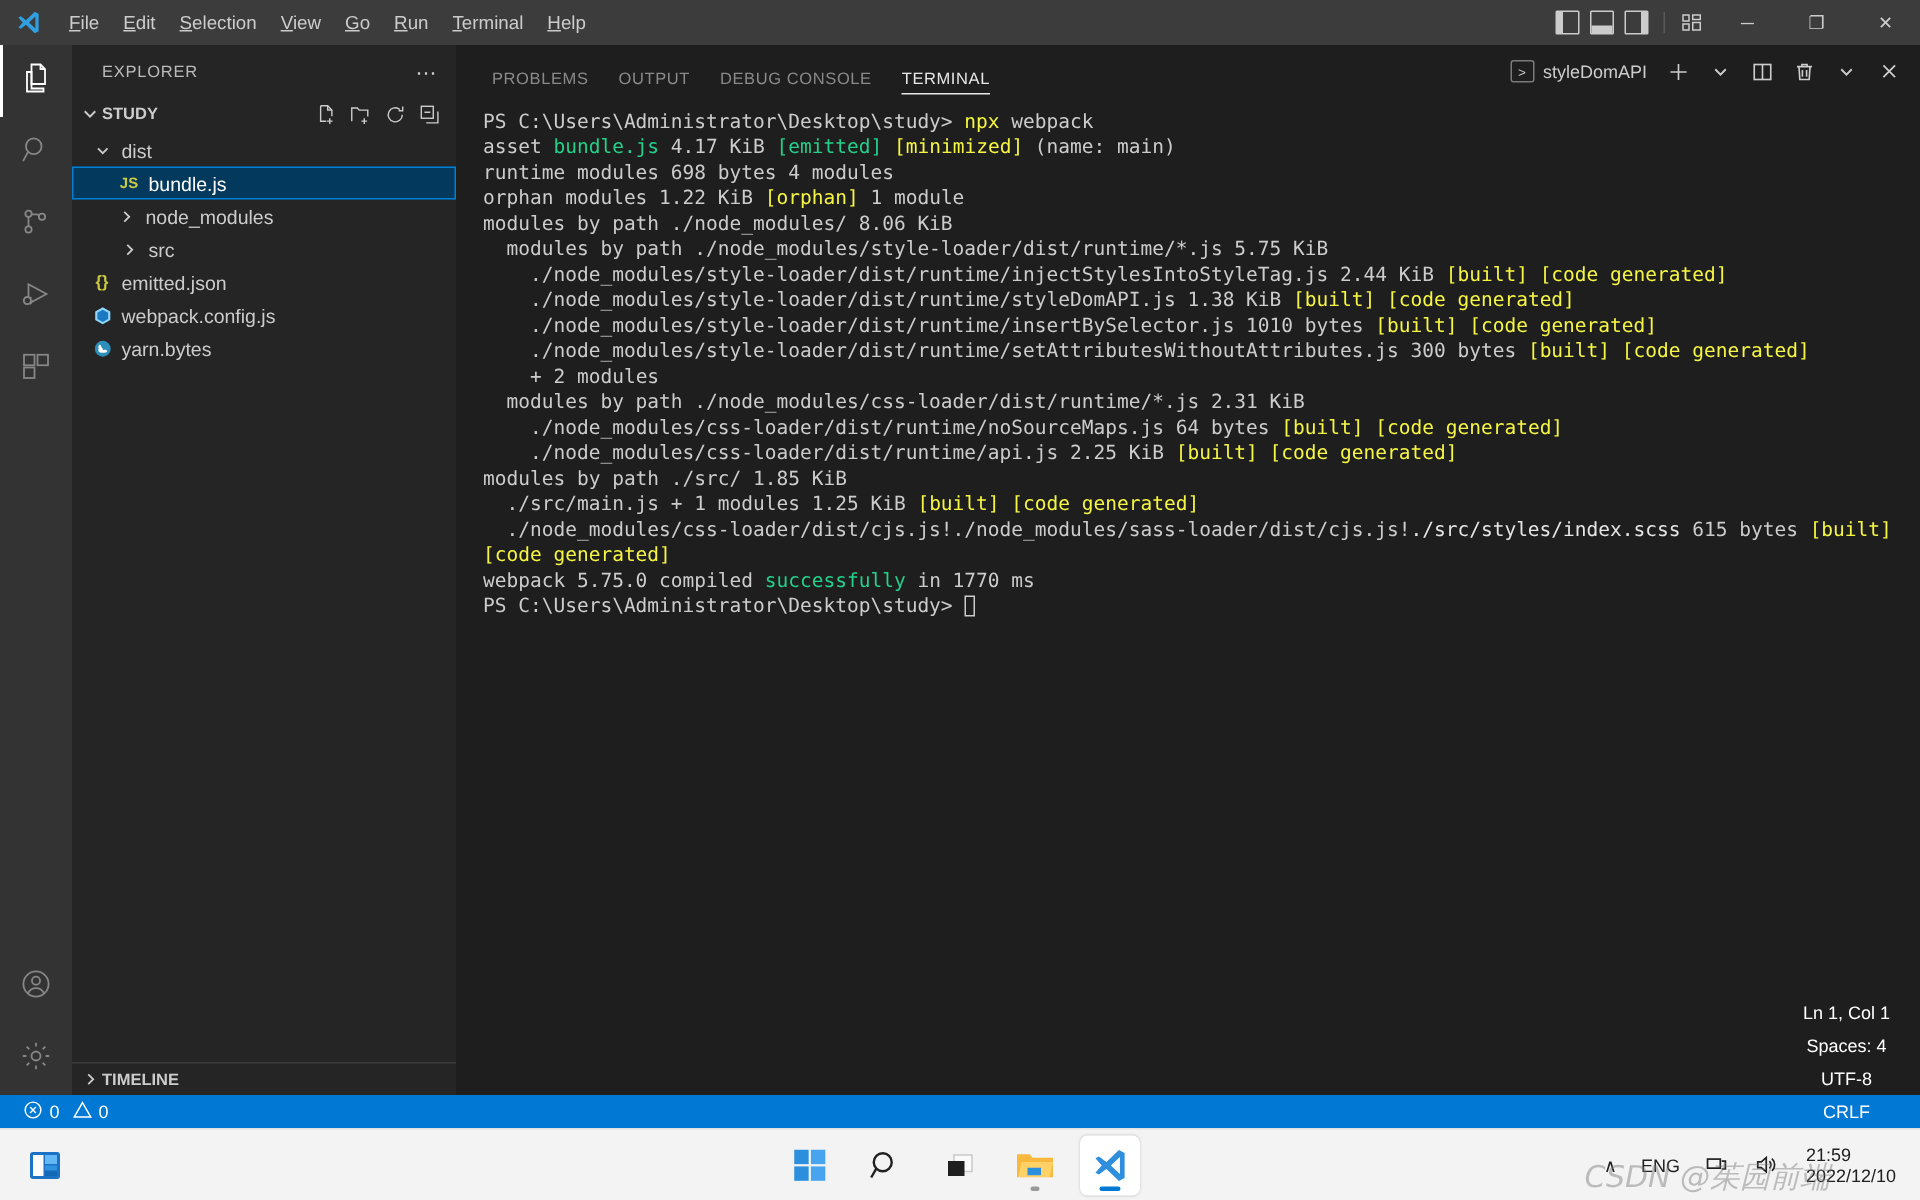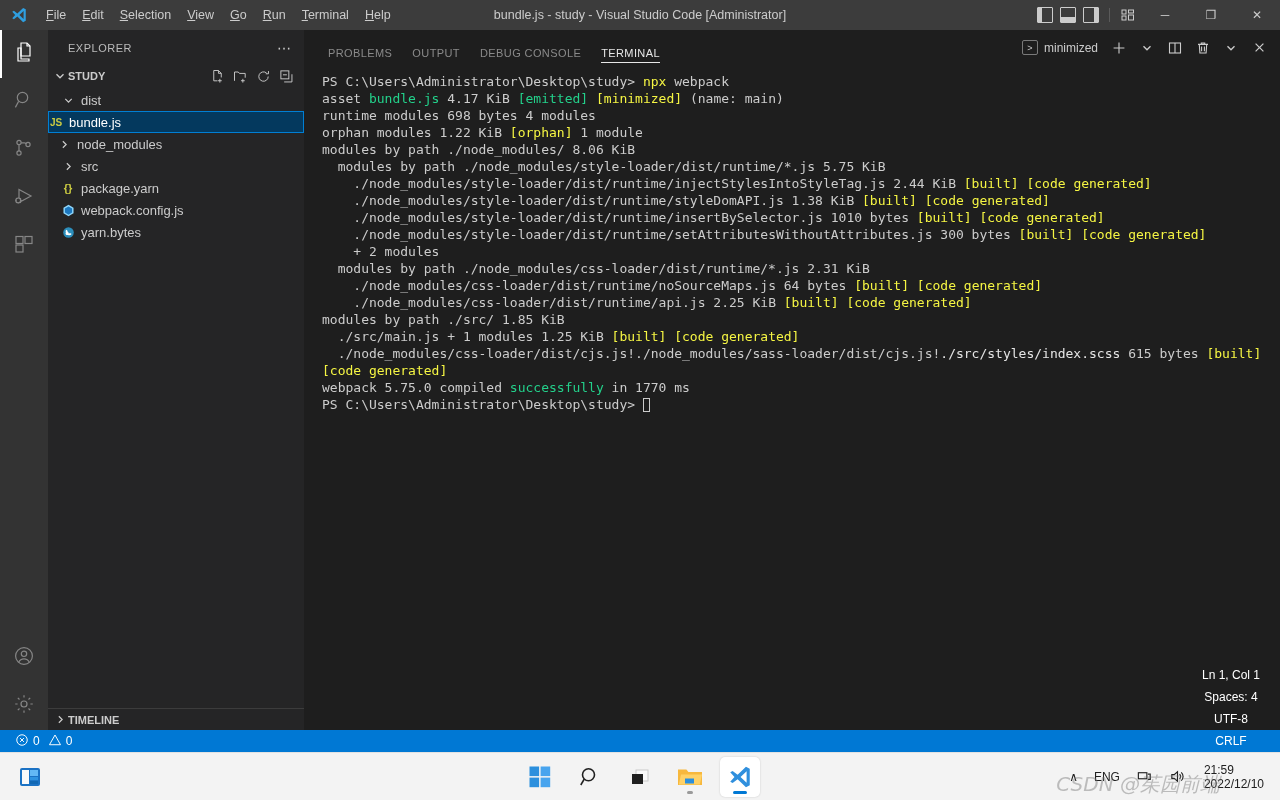--- a/index.html
+++ b/index.html
@@ -123,21 +123,20 @@
     <div class="menu">
       <div class="menu-item"><span class="mnemonic">F</span><span title="File">ile</span></div>
       <div class="menu-item"><span class="mnemonic">E</span>dit</div>
       <div class="menu-item"><span class="mnemonic">S</span>election</div>
       <div class="menu-item"><span class="mnemonic">V</span>iew</div>
       <div class="menu-item"><span class="mnemonic">G</span>o</div>
       <div class="menu-item"><span class="mnemonic">R</span>un</div>
       <div class="menu-item"><span class="mnemonic">T</span>erminal</div>
       <div class="menu-item"><span class="mnemonic">H</span>elp</div>
     </div>
-    <div class="title-center">bundle.js - study - Visual Studio Code [Administrator]</div>
     <div class="title-right">
       <div class="layout-btns">
         <div class="layout-btn">
           <div class="lb-box"></div>
             <div class="lb-left"></div>
         </div>
         <div class="layout-btn">
           <div class="lb-box"></div>
             <div class="lb-bottom"></div>
         </div>
@@ -280,46 +279,46 @@
 
       <div class="row" style="padding-left:12px">
         <span class="ic">
           <svg width="11" height="11" viewBox="0 0 12 12" fill="none" stroke="#ccc" stroke-width="1.3">
               <path d="M2.5 4.2 6 7.8l3.5-3.6"></path>
             </svg>
         </span>
         <span>dist</span>
       </div>
 
-      <div class="row selected" style="">
+      <div class="row selected" style="padding-left:30px">
         <span class="ic" style="color:#cbcb41;font-weight:bold;font-size:10px">JS</span>
         <span>bundle.js</span>
       </div>
 
-      <div class="row" style="padding-left:8px">
+      <div class="row" style="padding-left:28px">
         <span class="ic">
           <svg width="11" height="11" viewBox="0 0 12 12" fill="none" stroke="#ccc" stroke-width="1.3">
               <path d="M4.2 2.5 7.8 6l-3.6 3.5"></path>
             </svg>
         </span>
         <span>node_modules</span>
       </div>
 
-      <div class="row" style="padding-left:12px">
+      <div class="row" style="padding-left:30px">
         <span class="ic">
           <svg width="11" height="11" viewBox="0 0 12 12" fill="none" stroke="#ccc" stroke-width="1.3">
               <path d="M4.2 2.5 7.8 6l-3.6 3.5"></path>
             </svg>
         </span>
         <span>src</span>
       </div>
 
       <div class="row" style="padding-left:12px">
         <span class="ic" style="color:#cbcb41;font-weight:bold;font-size:11px">{}</span>
-        <span>package.yarn</span>
+        <span>emitted.json</span>
       </div>
 
       <div class="row" style="padding-left:12px">
         <span class="ic">
           <svg width="13" height="13" viewBox="0 0 16 16">
               <path d="M8 1 14.2 4.5v7L8 15 1.8 11.5v-7z" fill="#8ed6fb"></path>
               <path d="M8 3.1 12.4 5.6v5L8 13.1 3.6 10.6v-5z" fill="#1c78c0"></path>
             </svg>
         </span>
         <span>webpack.config.js</span>
@@ -351,21 +350,21 @@
   <div class="panel">
     <div class="panel-tabs">
       <div class="ptab">PROBLEMS</div>
       <div class="ptab">OUTPUT</div>
       <div class="ptab">DEBUG CONSOLE</div>
       <div class="ptab active">TERMINAL</div>
 
       <div class="panel-actions">
         <div class="term-chip">
           <span class="chip-icon">&gt;</span>
-          <span>minimized</span>
+          <span>styleDomAPI</span>
         </div>
         <div class="pact">
           <svg width="16" height="16" viewBox="0 0 16 16" fill="none" stroke="#ccc" stroke-width="1.1">
               <path d="M8 2.6v10.8M2.6 8h10.8"></path>
             </svg>
         </div>
         <div class="pact">
           <svg width="12" height="12" viewBox="0 0 12 12" fill="none" stroke="#ccc" stroke-width="1.3">
               <path d="M2.5 4.2 6 7.8l3.5-3.6"></path>
             </svg>

